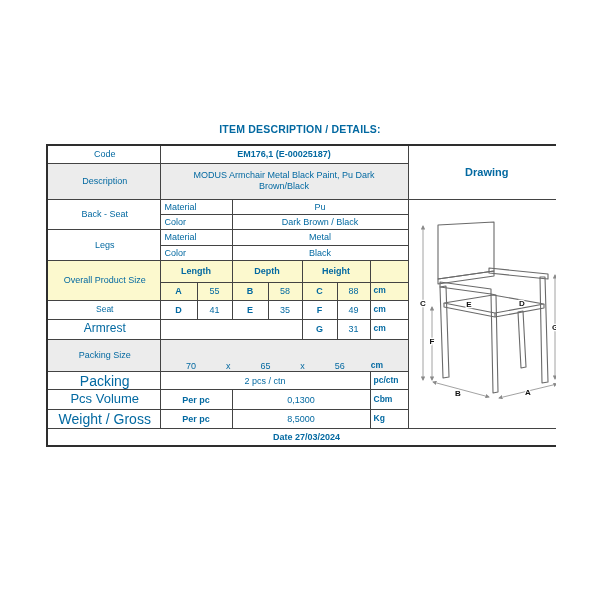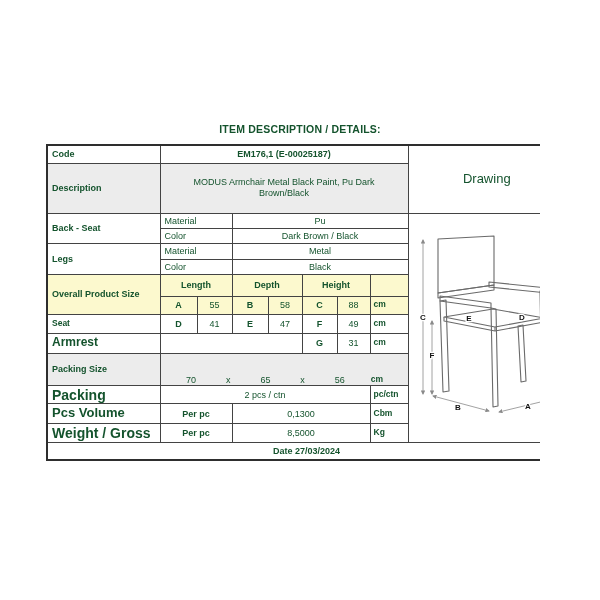--- a/index.html
+++ b/index.html
@@ -1,44 +1,44 @@
 <!DOCTYPE html>
 <html style="--yellow: #fcf9ce; --gray: #ececec;"><head>
 <meta charset="utf-8">
 <style>
   html,body{margin:0;padding:0;background:#fff;}
   .page{
     position:relative;width:540px;height:600px;background:#fff;
-    font-family:"Liberation Sans", sans-serif;color:#14532d;overflow:hidden;
+    font-family:"Liberation Sans", sans-serif;color:#0369a1;overflow:hidden;padding-left:16px;
   }
   .title{
     position:absolute;top:123px;left:41px;width:518px;text-align:center;
     font-weight:bold;font-size:10.5px;letter-spacing:.2px;
   }
   table.spec{
     position:absolute;top:144px;left:46px;width:519px;
     border-collapse:collapse;table-layout:fixed;
     border:2px solid #2e2e2e;
   }
   td{
     border:1px solid #434343;font-size:9px;padding:0 2px;
     text-align:center;vertical-align:middle;overflow:hidden;line-height:1.15;
   }
-  td.lab{font-weight:bold;text-align:left;padding-left:4px;}
+  td.lab{font-weight:normal;text-align:center;padding-left:4px;}
   td.sub{text-align:left;padding-left:4px;}
   td.bold{font-weight:bold;margin-top:15px;}
   td.unit{font-weight:bold;text-align:left;padding-left:3px;font-size:8.5px;}
   td.letter{font-weight:bold;}
   .yellow{background:var(--yellow,#fcf9ce);}
   .gray{background:var(--gray,#ececec);}
-  .desc-inner{max-width:218px;margin:13px auto;line-height:1.3;}
+  .desc-inner{max-width:218px;margin:6px auto;line-height:1.3;}
   .dist{display:flex;align-items:center;padding:0 10px;margin-top:21px;}
   .dist span{flex:1;text-align:center;}
   .dist .u{font-weight:bold;font-size:8.5px;}
-  td.drawing-head{font-weight:normal;font-size:13px;}
+  td.drawing-head{font-weight:bold;font-size:11px;}
   td.drawing-cell{vertical-align:top;padding:0;}
   svg.chair{display:block;}
   svg.chair .frame{fill:none;stroke:#6a6a6a;stroke-width:1.1;stroke-linejoin:round;}
   svg.chair .dim{stroke:#8a8a8a;stroke-width:0.8;fill:none;}
   svg.chair text{
     font-family:"Liberation Sans",sans-serif;font-size:8px;font-weight:bold;fill:#111;
     paint-order:stroke;stroke:#ffffff;stroke-width:2.6px;text-anchor:middle;
   }
 </style>
 </head>
@@ -148,21 +148,21 @@
       <td class="letter yellow">C</td>
       <td class="yellow">88</td>
       <td class="unit yellow">cm</td>
     </tr>
 
     <tr style="height:19px">
       <td class="lab" style="font-size:8.5px">Seat</td>
       <td class="letter">D</td>
       <td>41</td>
       <td class="letter">E</td>
-      <td>47</td>
+      <td>35</td>
       <td class="letter">F</td>
       <td>49</td>
       <td class="unit">cm</td>
     </tr>
 
     <tr style="height:20px">
       <td class="lab" style="font-size:12px">Armrest</td>
       <td colspan="4"></td>
       <td class="letter">G</td>
       <td>31</td>

